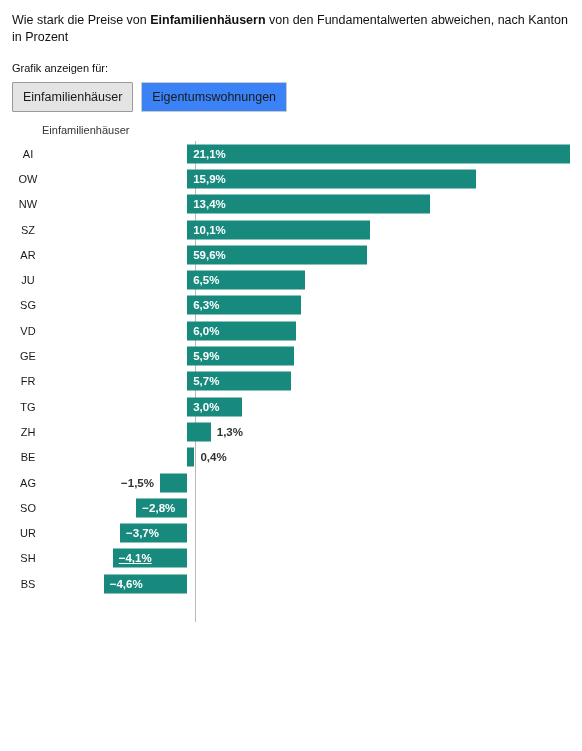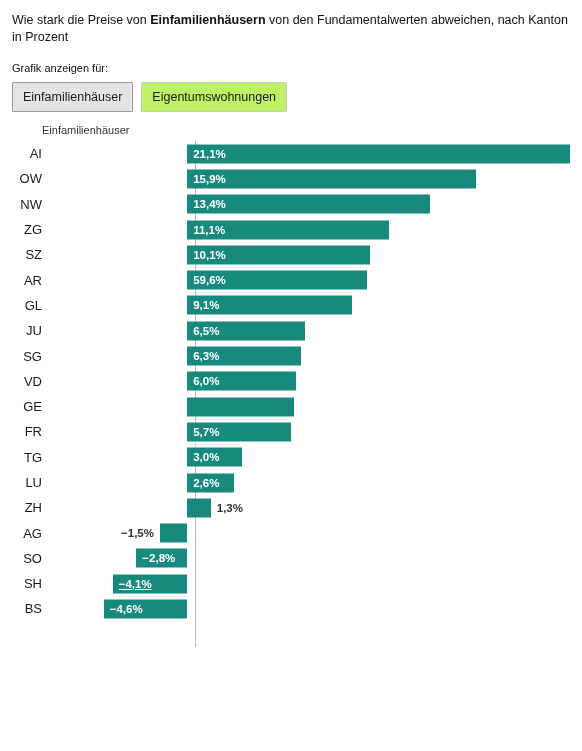--- a/index.html
+++ b/index.html
@@ -40,21 +40,21 @@
 
   .tabs {
     display: flex;
     gap: 8px;
     margin-bottom: 12px;
   }
   .tab {
     font-size: 12.5px;
     padding: 7px 10px;
     border: 1px solid #c9c9c9;
-    background: #bef264;
+    background: #3b82f6;
     color: #1a1a1a;
     cursor: pointer;
     border-radius: 1px;
     white-space: nowrap;
   }
   .tab.active {
     background: #e4e4e4;
     border-color: #9a9a9a;
   }
 
@@ -73,23 +73,23 @@
     position: relative;
   }
   .row {
     display: flex;
     align-items: center;
     height: 25.3px;
   }
   .cat {
     width: 30px;
     flex: 0 0 30px;
-    font-size: 13px;
+    font-size: 11px;
     color: #1a1a1a;
-    text-align: right;
+    text-align: center;
     padding-left: 2px;
     box-sizing: border-box;
   }
   .plot {
     position: relative;
     flex: 1 1 auto;
     height: 100%;
   }
   .bar {
     position: absolute;
@@ -153,48 +153,34 @@
           </div>
         </div>
         <div class="row">
           <div class="cat">NW</div>
           <div class="plot">
             <div class="bar" style="left: 27.4914%; width: 46.0481%;"></div>
             <div class="vlabel inside" style="left: calc(27.4914% + 6px);">13,4%</div>
           </div>
         </div>
         <div class="row">
-          <div class="cat">ZG</div>
-          <div class="plot">
-            <div class="bar" style="left: 27.4914%; width: 38.1443%;"></div>
-            <div class="vlabel inside" style="left: calc(27.4914% + 6px);">11,1%</div>
-          </div>
-        </div>
-        <div class="row">
           <div class="cat">SZ</div>
           <div class="plot">
             <div class="bar" style="left: 27.4914%; width: 34.7079%;"></div>
             <div class="vlabel inside" style="left: calc(27.4914% + 6px);">10,1%</div>
           </div>
         </div>
         <div class="row">
           <div class="cat">AR</div>
           <div class="plot">
             <div class="bar" style="left: 27.4914%; width: 34.0206%;"></div>
             <div class="vlabel inside" style="left: calc(27.4914% + 6px);">59,6%</div>
           </div>
         </div>
         <div class="row">
-          <div class="cat">GL</div>
-          <div class="plot">
-            <div class="bar" style="left: 27.4914%; width: 31.2715%;"></div>
-            <div class="vlabel inside" style="left: calc(27.4914% + 6px);">9,1%</div>
-          </div>
-        </div>
-        <div class="row">
           <div class="cat">JU</div>
           <div class="plot">
             <div class="bar" style="left: 27.4914%; width: 22.3368%;"></div>
             <div class="vlabel inside" style="left: calc(27.4914% + 6px);">6,5%</div>
           </div>
         </div>
         <div class="row">
           <div class="cat">SG</div>
           <div class="plot">
             <div class="bar" style="left: 27.4914%; width: 21.6495%;"></div>
@@ -205,66 +191,73 @@
           <div class="cat">VD</div>
           <div class="plot">
             <div class="bar" style="left: 27.4914%; width: 20.6186%;"></div>
             <div class="vlabel inside" style="left: calc(27.4914% + 6px);">6,0%</div>
           </div>
         </div>
         <div class="row">
           <div class="cat">GE</div>
           <div class="plot">
             <div class="bar" style="left: 27.4914%; width: 20.2749%;"></div>
-            <div class="vlabel inside" style="left: calc(27.4914% + 6px); margin-top: 36px;">5,9%</div>
+            <div class="vlabel inside" style="left: calc(27.4914% + 6px);">5,9%</div>
           </div>
         </div>
         <div class="row">
           <div class="cat">FR</div>
           <div class="plot">
             <div class="bar" style="left: 27.4914%; width: 19.5876%;"></div>
             <div class="vlabel inside" style="left: calc(27.4914% + 6px);">5,7%</div>
           </div>
         </div>
         <div class="row">
           <div class="cat">TG</div>
           <div class="plot">
             <div class="bar" style="left: 27.4914%; width: 10.3093%;"></div>
             <div class="vlabel inside" style="left: calc(27.4914% + 6px);">3,0%</div>
           </div>
         </div>
         <div class="row">
-          <div class="cat">LU</div>
-          <div class="plot">
-            <div class="bar" style="left: 27.4914%; width: 8.93471%;"></div>
-            <div class="vlabel inside" style="left: calc(27.4914% + 6px);">2,6%</div>
-          </div>
-        </div>
-        <div class="row">
           <div class="cat">ZH</div>
           <div class="plot">
             <div class="bar" style="left: 27.4914%; width: 4.46735%;"></div>
             <div class="vlabel outside" style="left: calc(31.9588% + 6px);">1,3%</div>
           </div>
         </div>
         <div class="row">
+          <div class="cat">BE</div>
+          <div class="plot">
+            <div class="bar" style="left: 27.4914%; width: 1.37457%;"></div>
+            <div class="vlabel outside" style="left: calc(28.866% + 6px);">0,4%</div>
+          </div>
+        </div>
+        <div class="row">
           <div class="cat">AG</div>
           <div class="plot">
             <div class="bar" style="left: 22.3368%; width: 5.15464%;"></div>
             <div class="vlabel outside" style="right: calc(77.6632% + 6px);">−1,5%</div>
           </div>
         </div>
         <div class="row">
           <div class="cat">SO</div>
           <div class="plot">
             <div class="bar" style="left: 17.8694%; width: 9.62199%;"></div>
             <div class="vlabel inside" style="left: calc(17.8694% + 6px);">−2,8%</div>
           </div>
         </div>
         <div class="row">
+          <div class="cat">UR</div>
+          <div class="plot">
+            <div class="bar" style="left: 14.7766%; width: 12.7148%;"></div>
+            <div class="vlabel inside" style="left: calc(14.7766% + 6px);">−3,7%</div>
+          </div>
+        </div>
+        <div class="row">
           <div class="cat">SH</div>
           <div class="plot">
             <div class="bar" style="left: 13.4021%; width: 14.0893%;"></div>
             <div class="vlabel inside" style="left: calc(13.4021% + 6px); text-decoration: underline;">−4,1%</div>
           </div>
         </div>
         <div class="row">
           <div class="cat">BS</div>
           <div class="plot">
             <div class="bar" style="left: 11.6838%; width: 15.8076%;"></div>

